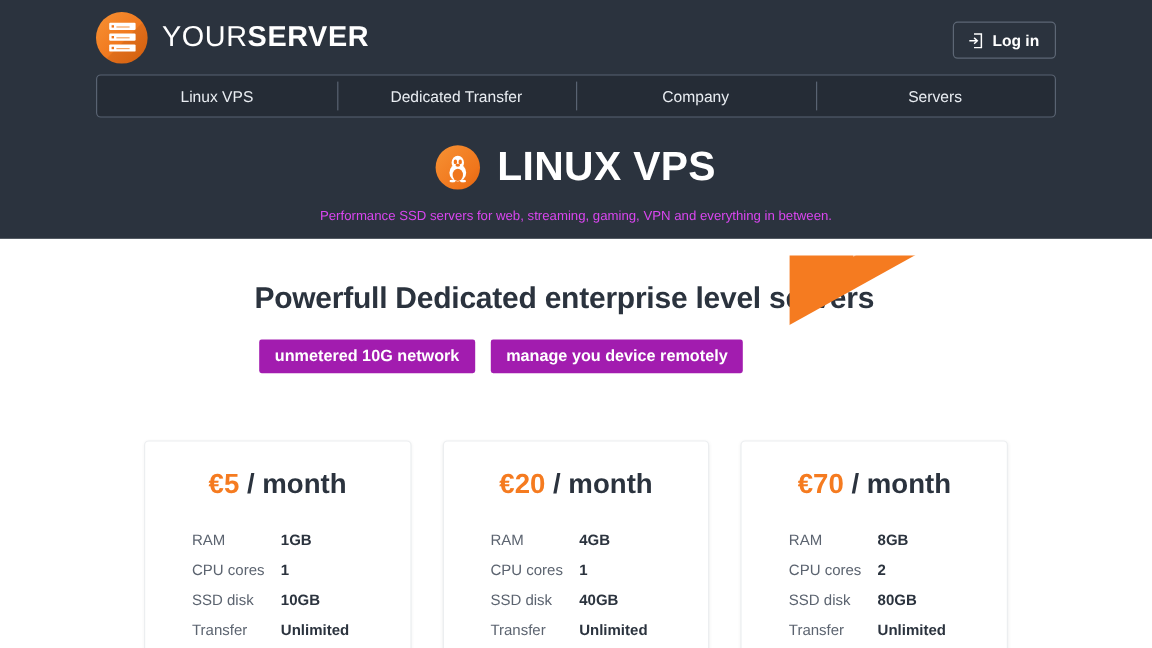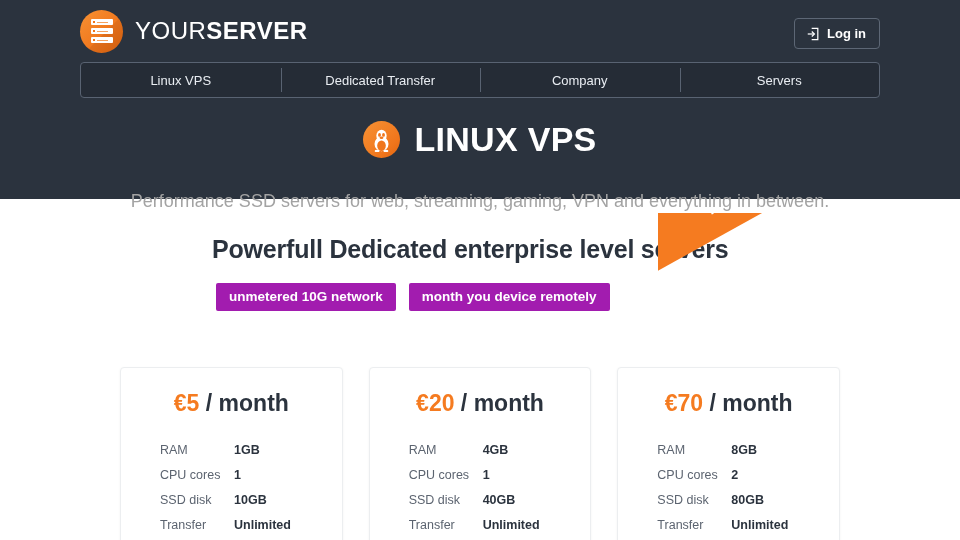--- a/index.html
+++ b/index.html
@@ -143,23 +143,23 @@
     display: flex; align-items: center; justify-content: center;
     flex: none;
   }
   .hero-title-text {
     font-size: 34px;
     font-weight: 700;
     color: #ffffff;
     letter-spacing: 0.3px;
   }
   .hero-sub {
-    margin-top: 32px;
-    font-size: 18px;
-    color: #a3a3a3;
+    margin-top: 15px;
+    font-size: 11px;
+    color: #d946ef;
     font-weight: 400;
   }
 
   
   .main {
     position: relative;
     padding-top: 30px;
   }
 
   .promo {
@@ -327,21 +327,21 @@
     <div class="hero-sub">Performance SSD servers for web, streaming, gaming, VPN and everything in between.</div>
   </div>
 </div>
 
 <div class="main">
 
   <div class="promo">
     <div class="promo-heading">Powerfull Dedicated enterprise level servers</div>
     <div class="promo-badges">
       <span class="promo-badge">unmetered 10G network</span>
-      <span class="promo-badge">month you device remotely</span>
+      <span class="promo-badge">manage you device remotely</span>
     </div>
 
     <div class="ribbon-wrap">
       <div class="ribbon">
         <span class="ribbon-text">Ready in 10 min</span>
       </div>
     </div>
   </div>
 
   <div class="pricing">

